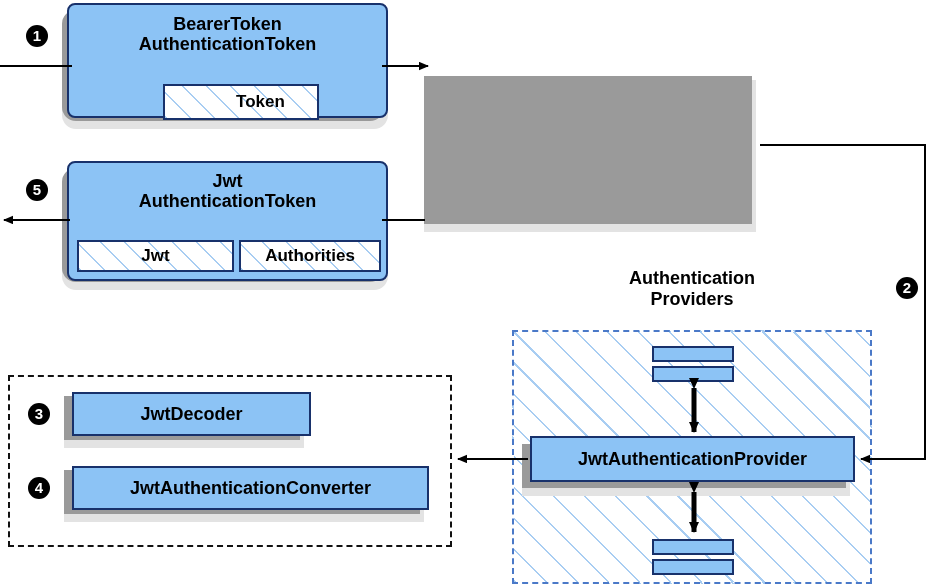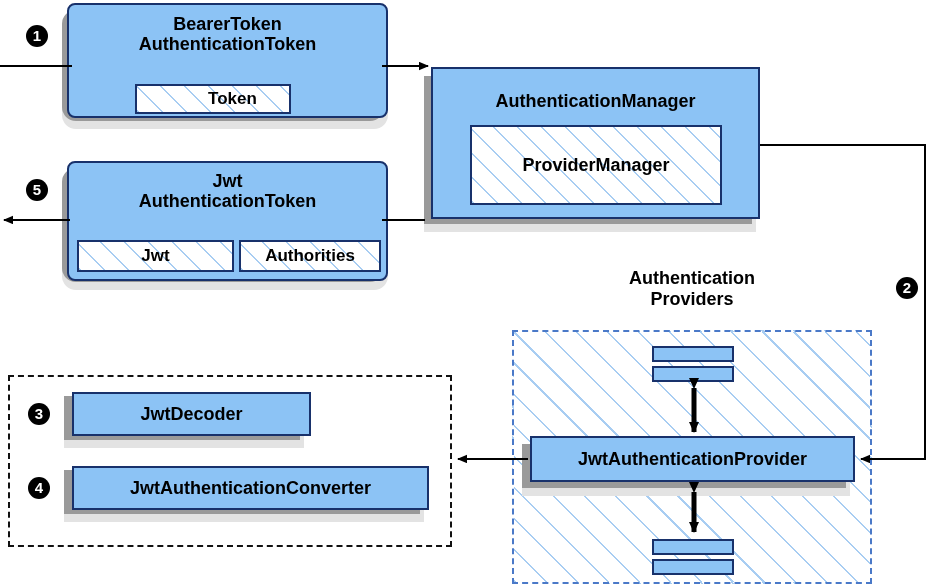--- a/index.html
+++ b/index.html
@@ -189,44 +189,38 @@
   <div class="shadow-dark" style="left:64px; top:396px; width:236px; height:44px;"></div>
 
   <div class="shadow-light" style="left:64px; top:474px; width:360px; height:48px;"></div>
   <div class="shadow-dark" style="left:64px; top:470px; width:356px; height:44px;"></div>
 
   <div class="node rounded" style="left:67px; top:3px; width:321px; height:115px;">
     <div class="t-18" style="position:absolute; left:0; right:0; top:9px;">
       <div>BearerToken</div>
       <div>AuthenticationToken</div>
     </div>
-    <div class="subbox t-17" style="left:66px; top:79px; width:156px; height:30px;padding-left:39px;">
+    <div class="subbox t-17" style="left:94px; top:79px; width:156px; height:36px;padding-left:39px;">
       <span>Token</span>
     </div>
   </div>
 
   <div class="node rounded" style="left:67px; top:161px; width:321px; height:120px;">
     <div class="t-18" style="position:absolute; left:0; right:0; top:8px;">
       <div>Jwt</div>
       <div>AuthenticationToken</div>
     </div>
     <div class="subbox t-17" style="left:8px; top:77px; width:157px; height:32px;">
       <span>Jwt</span>
     </div>
     <div class="subbox t-17" style="left:170px; top:77px; width:142px; height:32px;">
       <span>Authorities</span>
     </div>
   </div>
 
-  <div class="node" style="left:431px; top:67px; width:329px; height:152px;">
-    <div class="t-18" style="position:absolute; left:0; right:0; top:22px;">AuthenticationManager</div>
-    <div class="subbox t-18" style="left:37px; top:56px; width:252px; height:80px;">
-      <span>ProviderManager</span>
-    </div>
-  </div>
 
   <div class="plain-label t-18" style="left:572px; top:268px; width:240px;">
     <div>Authentication</div>
     <div>Providers</div>
   </div>
 
   <div class="minibar" style="left:652px; top:346px; width:82px; height:16px;"></div>
   <div class="minibar" style="left:652px; top:366px; width:82px; height:16px;"></div>
   <div class="minibar" style="left:652px; top:539px; width:82px; height:16px;"></div>
   <div class="minibar" style="left:652px; top:559px; width:82px; height:16px;"></div>

